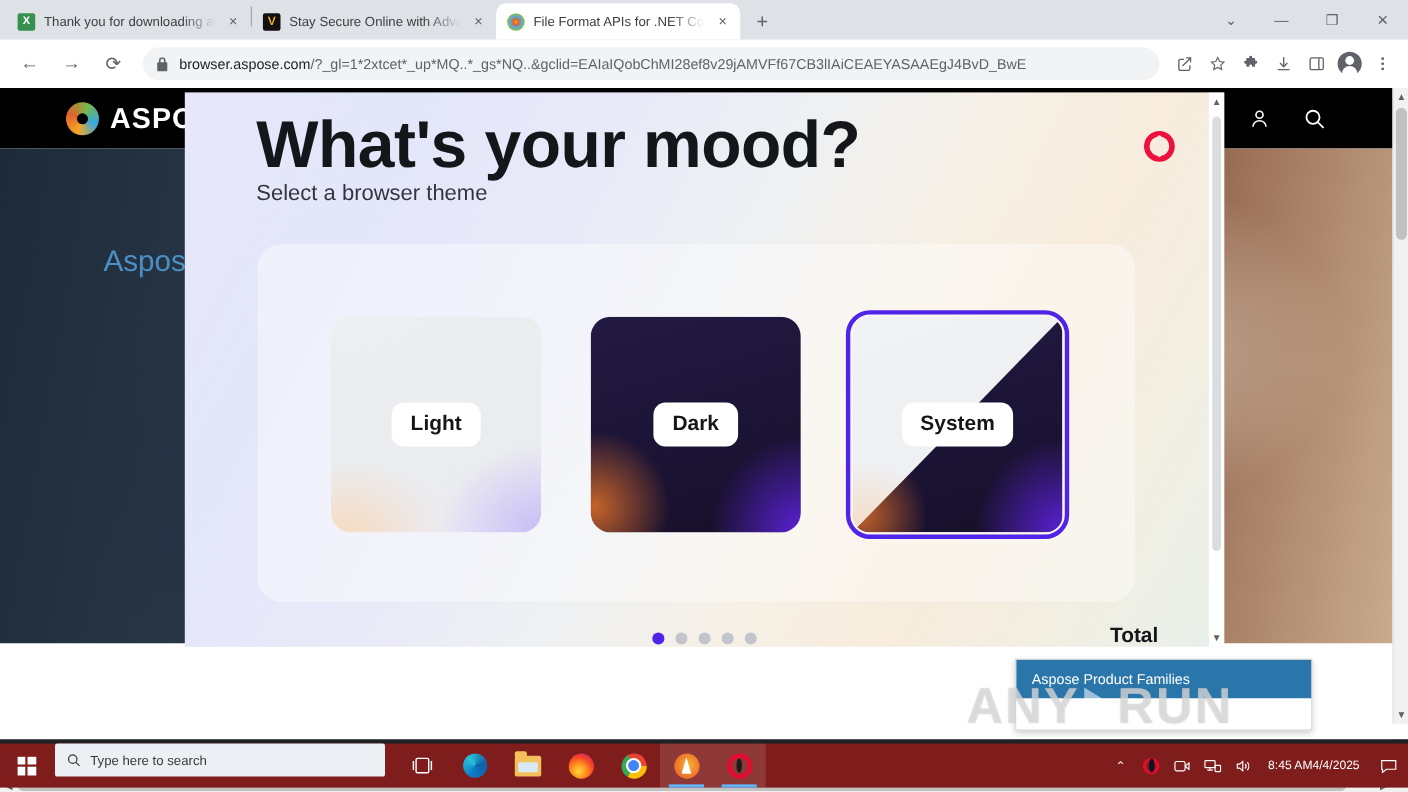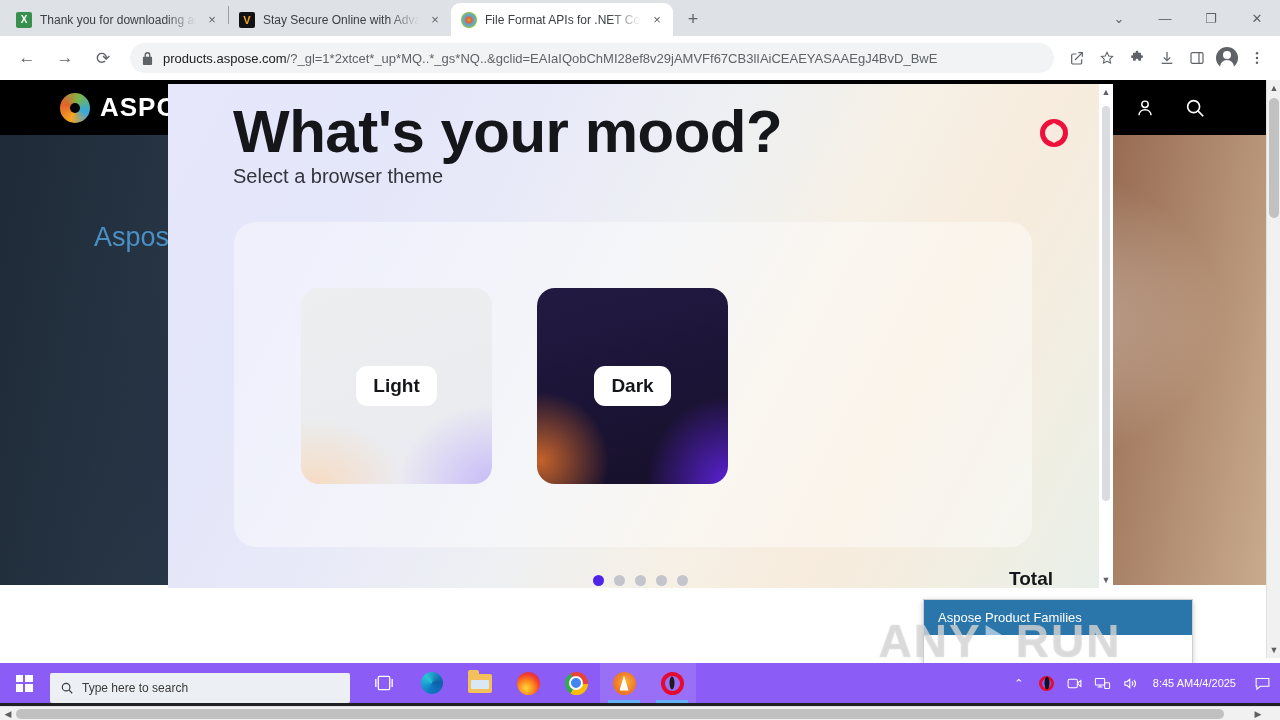--- a/index.html
+++ b/index.html
@@ -315,22 +315,22 @@
     text-shadow: 0 0 1px rgba(120,120,120,0.6);
     pointer-events: none;
   }
   .wm-tri {
     width: 0; height: 0; border-left: 26px solid rgba(255,255,255,0.55);
     border-top: 16px solid transparent; border-bottom: 16px solid transparent;
   }
 
   
   .taskbar {
-    position: absolute; left: 0; bottom: 17px; width: 1280px; height: 40px;
-    background: #8b5cf6; display: flex; align-items: flex-end;
+    position: absolute; left: 0; bottom: 4px; width: 1280px; height: 40px;
+    background: #7f1d1d; display: flex; align-items: flex-start;
   }
   .start-btn {
     width: 48px; height: 40px; display: flex; align-items: center; justify-content: center;
   }
   .win-logo {
     width: 17px; height: 17px;
     display: grid; grid-template-columns: 1fr 1fr; grid-template-rows: 1fr 1fr; gap: 2px;
   }
   .win-logo i { background: #ffffff; display: block; }
   .search-box {
@@ -452,20 +452,27 @@
     <div class="opera-mark"></div>
 
     <div class="panel">
       <div class="cards">
         <div class="card card-light">
           <span class="card-pill">Light</span>
         </div>
         <div class="card card-dark">
           <span class="card-pill">Dark</span>
         </div>
+        <div class="card-system-wrap">
+          <div class="card-system">
+            <span class="sys-light"></span>
+            <span class="sys-dark"></span>
+            <span class="card-pill">System</span>
+          </div>
+        </div>
       </div>
     </div>
 
     <div class="dots">
       <span class="dot active"></span>
       <span class="dot"></span>
       <span class="dot"></span>
       <span class="dot"></span>
       <span class="dot"></span>
     </div>
@@ -512,21 +519,21 @@
     </div>
 
     <div class="toolbar">
       <div class="nav-btn">←</div>
       <div class="nav-btn">→</div>
       <div class="nav-btn">⟳</div>
       <div class="omnibox">
         <svg class="lock" width="11" height="13" viewBox="0 0 12 14" fill="#5f6368">
             <path d="M6 0a3.2 3.2 0 0 0-3.2 3.2V5H2a1 1 0 0 0-1 1v7a1 1 0 0 0 1 1h8a1 1 0 0 0 1-1V6a1 1 0 0 0-1-1H9.2V3.2A3.2 3.2 0 0 0 6 0Zm0 1.5a1.7 1.7 0 0 1 1.7 1.7V5H4.3V3.2A1.7 1.7 0 0 1 6 1.5Z"></path>
           </svg>
-        <span class="url"><span class="host">products.aspose.com</span><span class="path">/?_gl=1*2xtcet*_up*MQ..*_gs*NQ..&amp;gclid=EAIaIQobChMI28ef8v29jAMVFf67CB3lIAiCEAEYASAAEgJ4BvD_BwE</span></span>
+        <span class="url"><span class="host">browser.aspose.com</span><span class="path">/?_gl=1*2xtcet*_up*MQ..*_gs*NQ..&amp;gclid=EAIaIQobChMI28ef8v29jAMVFf67CB3lIAiCEAEYASAAEgJ4BvD_BwE</span></span>
       </div>
       <div class="tb-icons">
         <div>
             <svg width="16" height="16" viewBox="0 0 24 24" fill="none" stroke="#5f6368" stroke-width="1.8">
               <path d="M9 15 20 4"></path>
               <path d="M14 4h6v6"></path>
               <path d="M19 14v5a2 2 0 0 1-2 2H6a2 2 0 0 1-2-2V8a2 2 0 0 1 2-2h5"></path>
             </svg>
           </div>
         <div>

